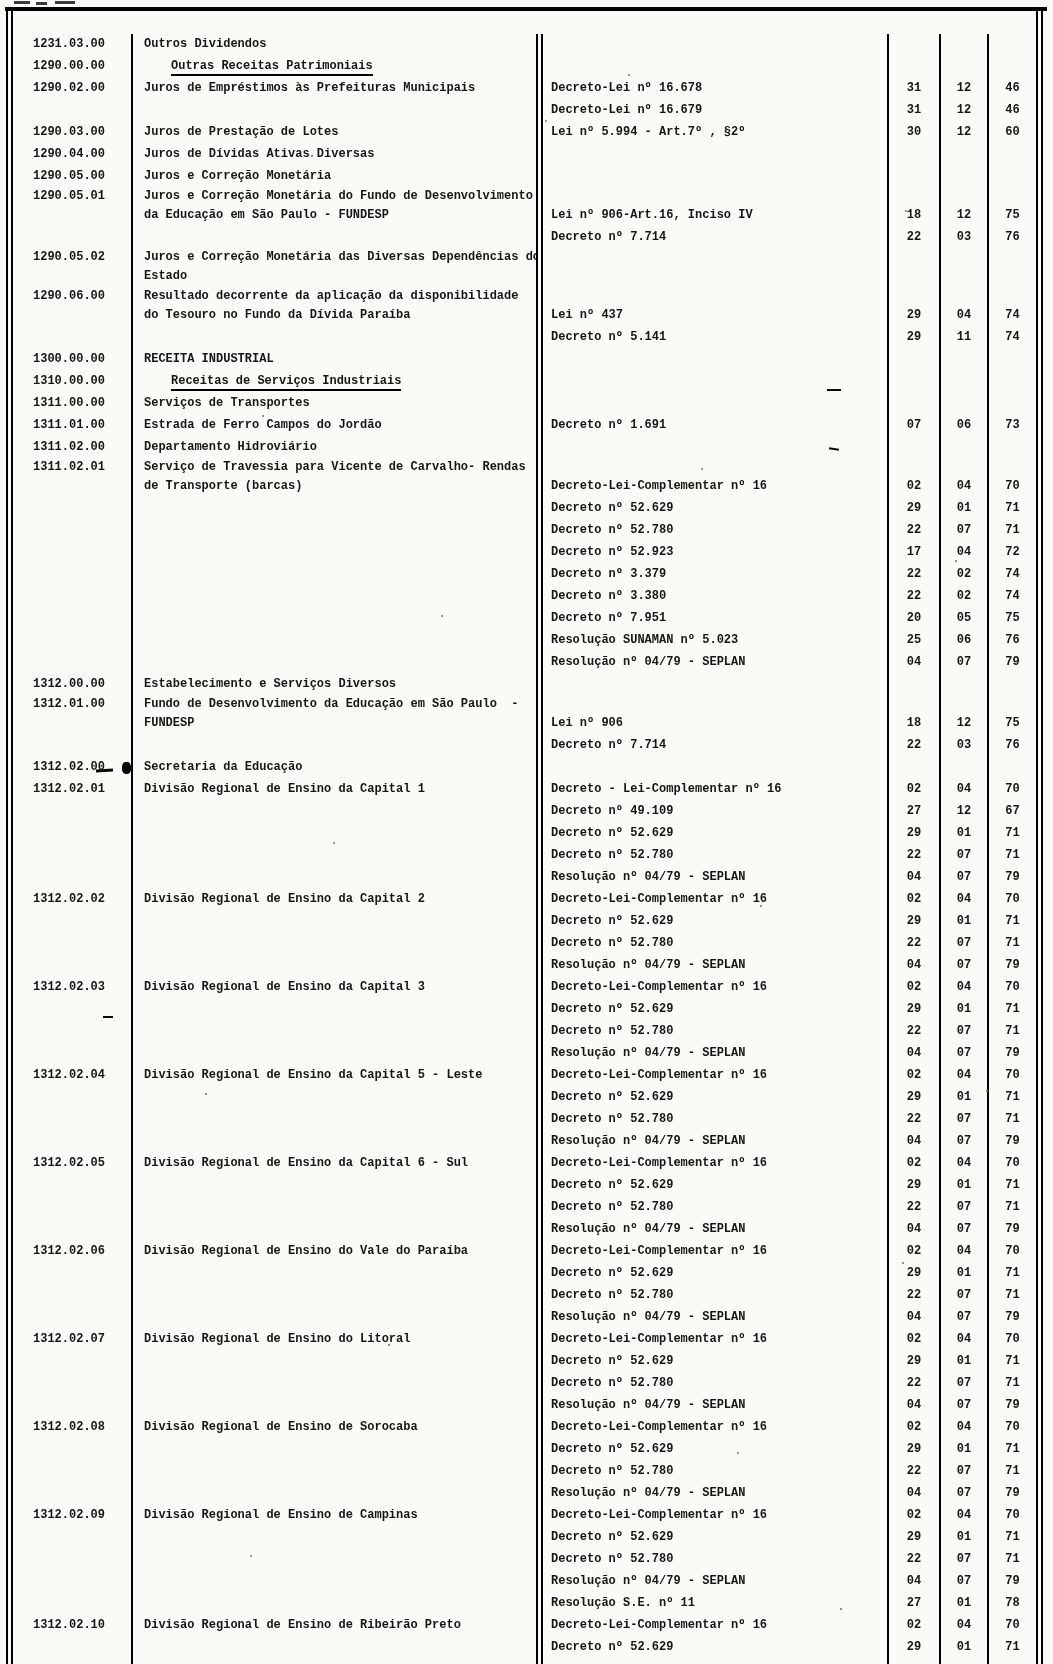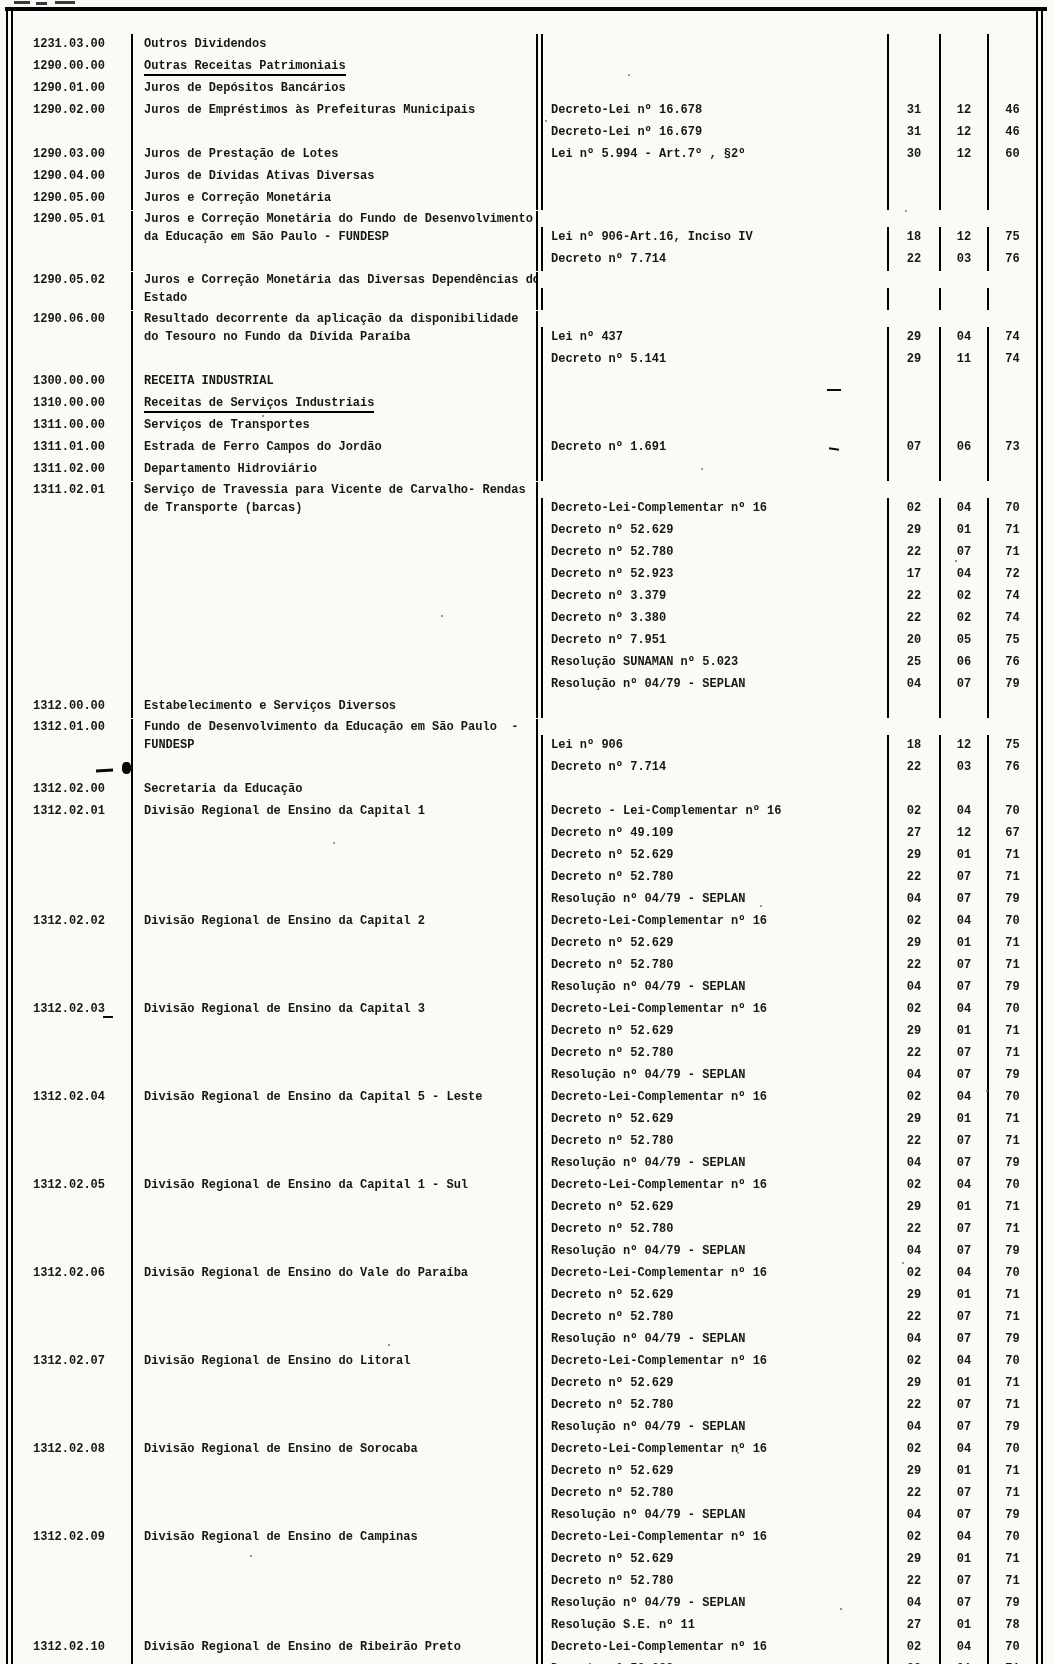--- a/index.html
+++ b/index.html
@@ -27,32 +27,32 @@
     padding:0 3px;
   }
   .tbl-inner {
     height:100%;
     border-left:2px solid #000; border-right:2px solid #000;
     padding-top:23px;
     display:flex; flex-direction:column;
     overflow:hidden;
   }
   .row { display:flex; height:22px; line-height:21px; flex:none; white-space:pre; }
-  .row.tight { height:17px; line-height:16px;align-items:center; }
+  .row.tight { height:17px; line-height:16px; }
   .row.fill { flex:1; height:auto; }
   .c { flex:none; overflow:hidden; }
   .code { width:120px; padding-left:20px; border-right:2px solid #000; }
   .desc { width:405px; padding-left:11px; border-right:2px solid #000; }
   .sp   { width:3px; flex:none; }
   .ref  { width:346px; padding-left:8px; border-left:2px solid #000; }
   .dt   { text-align:center; border-left:2px solid #000; }
   .day  { width:52px; }
   .mon  { width:48px; }
   .yr   { width:49px; }
-  .u { border-bottom:2px solid #000; padding-bottom:1px; }
+  .u { border-bottom:2px solid #000; padding-bottom:1px;margin-left:27px; }
 
   
   .mark { position:absolute; background:#0a0a0a; }
   .dash1 { left:96px;  top:769px;  width:17px; height:3px; transform:rotate(-3deg); }
   .blob1 { left:122px; top:762px;  width:9px;  height:12px; border-radius:40%; }
   .dash2 { left:103px; top:1016px; width:10px; height:2px; }
   .dash3 { left:827px; top:389px;  width:14px; height:2px; }
   .dash4 { left:829px; top:448px;  width:10px; height:2px; transform:rotate(8deg); }
 
   .speck { position:absolute; left:0; top:0; width:2px; height:2px; background:transparent; border-radius:50%;
@@ -70,21 +70,20 @@
 <div class="frag frag1"></div>
 <div class="frag frag2"></div>
 <div class="frag frag3"></div>
 
 <div class="toprule"></div>
 
 <div class="tbl">
   <div class="tbl-inner">
       <div class="row"><div class="c code"><span>1231.03.00</span></div><div class="c desc"><span>Outros Dividendos</span></div><div class="sp"></div><div class="c ref"></div><div class="c dt day"></div><div class="c dt mon"></div><div class="c dt yr"></div></div>
       <div class="row"><div class="c code"><span>1290.00.00</span></div><div class="c desc"><span class="u">Outras Receitas Patrimoniais</span></div><div class="sp"></div><div class="c ref"></div><div class="c dt day"></div><div class="c dt mon"></div><div class="c dt yr"></div></div>
-      <div class="row"><div class="c code"><span>1290.01.00</span></div><div class="c desc"><span>Juros de Depósitos Bancários</span></div><div class="sp"></div><div class="c ref"></div><div class="c dt day"></div><div class="c dt mon"></div><div class="c dt yr"></div></div>
       <div class="row"><div class="c code"><span>1290.02.00</span></div><div class="c desc"><span>Juros de Empréstimos às Prefeituras Municipais</span></div><div class="sp"></div><div class="c ref"><span>Decreto-Lei nº 16.678</span></div><div class="c dt day"><span>31</span></div><div class="c dt mon"><span>12</span></div><div class="c dt yr"><span>46</span></div></div>
       <div class="row"><div class="c code"></div><div class="c desc"></div><div class="sp"></div><div class="c ref"><span>Decreto-Lei nº 16.679</span></div><div class="c dt day"><span>31</span></div><div class="c dt mon"><span>12</span></div><div class="c dt yr"><span>46</span></div></div>
       <div class="row"><div class="c code"><span>1290.03.00</span></div><div class="c desc"><span>Juros de Prestação de Lotes</span></div><div class="sp"></div><div class="c ref"><span>Lei nº 5.994 - Art.7º , §2º</span></div><div class="c dt day"><span>30</span></div><div class="c dt mon"><span>12</span></div><div class="c dt yr"><span>60</span></div></div>
       <div class="row"><div class="c code"><span>1290.04.00</span></div><div class="c desc"><span>Juros de Dívidas Ativas Diversas</span></div><div class="sp"></div><div class="c ref"></div><div class="c dt day"></div><div class="c dt mon"></div><div class="c dt yr"></div></div>
       <div class="row"><div class="c code"><span>1290.05.00</span></div><div class="c desc"><span>Juros e Correção Monetária</span></div><div class="sp"></div><div class="c ref"></div><div class="c dt day"></div><div class="c dt mon"></div><div class="c dt yr"></div></div>
       <div class="row tight"><div class="c code"><span>1290.05.01</span></div><div class="c desc"><span>Juros e Correção Monetária do Fundo de Desenvolvimento</span></div><div class="sp"></div><div class="c ref"></div><div class="c dt day"></div><div class="c dt mon"></div><div class="c dt yr"></div></div>
       <div class="row"><div class="c code"></div><div class="c desc"><span>da Educação em São Paulo - FUNDESP</span></div><div class="sp"></div><div class="c ref"><span>Lei nº 906-Art.16, Inciso IV</span></div><div class="c dt day"><span>18</span></div><div class="c dt mon"><span>12</span></div><div class="c dt yr"><span>75</span></div></div>
       <div class="row"><div class="c code"></div><div class="c desc"></div><div class="sp"></div><div class="c ref"><span>Decreto nº 7.714</span></div><div class="c dt day"><span>22</span></div><div class="c dt mon"><span>03</span></div><div class="c dt yr"><span>76</span></div></div>
       <div class="row tight"><div class="c code"><span>1290.05.02</span></div><div class="c desc"><span>Juros e Correção Monetária das Diversas Dependências do</span></div><div class="sp"></div><div class="c ref"></div><div class="c dt day"></div><div class="c dt mon"></div><div class="c dt yr"></div></div>
       <div class="row"><div class="c code"></div><div class="c desc"><span>Estado</span></div><div class="sp"></div><div class="c ref"></div><div class="c dt day"></div><div class="c dt mon"></div><div class="c dt yr"></div></div>
@@ -121,21 +120,21 @@
       <div class="row"><div class="c code"></div><div class="c desc"></div><div class="sp"></div><div class="c ref"><span>Decreto nº 52.780</span></div><div class="c dt day"><span>22</span></div><div class="c dt mon"><span>07</span></div><div class="c dt yr"><span>71</span></div></div>
       <div class="row"><div class="c code"></div><div class="c desc"></div><div class="sp"></div><div class="c ref"><span>Resolução nº 04/79 - SEPLAN</span></div><div class="c dt day"><span>04</span></div><div class="c dt mon"><span>07</span></div><div class="c dt yr"><span>79</span></div></div>
       <div class="row"><div class="c code"><span>1312.02.03</span></div><div class="c desc"><span>Divisão Regional de Ensino da Capital 3</span></div><div class="sp"></div><div class="c ref"><span>Decreto-Lei-Complementar nº 16</span></div><div class="c dt day"><span>02</span></div><div class="c dt mon"><span>04</span></div><div class="c dt yr"><span>70</span></div></div>
       <div class="row"><div class="c code"></div><div class="c desc"></div><div class="sp"></div><div class="c ref"><span>Decreto nº 52.629</span></div><div class="c dt day"><span>29</span></div><div class="c dt mon"><span>01</span></div><div class="c dt yr"><span>71</span></div></div>
       <div class="row"><div class="c code"></div><div class="c desc"></div><div class="sp"></div><div class="c ref"><span>Decreto nº 52.780</span></div><div class="c dt day"><span>22</span></div><div class="c dt mon"><span>07</span></div><div class="c dt yr"><span>71</span></div></div>
       <div class="row"><div class="c code"></div><div class="c desc"></div><div class="sp"></div><div class="c ref"><span>Resolução nº 04/79 - SEPLAN</span></div><div class="c dt day"><span>04</span></div><div class="c dt mon"><span>07</span></div><div class="c dt yr"><span>79</span></div></div>
       <div class="row"><div class="c code"><span>1312.02.04</span></div><div class="c desc"><span>Divisão Regional de Ensino da Capital 5 - Leste</span></div><div class="sp"></div><div class="c ref"><span>Decreto-Lei-Complementar nº 16</span></div><div class="c dt day"><span>02</span></div><div class="c dt mon"><span>04</span></div><div class="c dt yr"><span>70</span></div></div>
       <div class="row"><div class="c code"></div><div class="c desc"></div><div class="sp"></div><div class="c ref"><span>Decreto nº 52.629</span></div><div class="c dt day"><span>29</span></div><div class="c dt mon"><span>01</span></div><div class="c dt yr"><span>71</span></div></div>
       <div class="row"><div class="c code"></div><div class="c desc"></div><div class="sp"></div><div class="c ref"><span>Decreto nº 52.780</span></div><div class="c dt day"><span>22</span></div><div class="c dt mon"><span>07</span></div><div class="c dt yr"><span>71</span></div></div>
       <div class="row"><div class="c code"></div><div class="c desc"></div><div class="sp"></div><div class="c ref"><span>Resolução nº 04/79 - SEPLAN</span></div><div class="c dt day"><span>04</span></div><div class="c dt mon"><span>07</span></div><div class="c dt yr"><span>79</span></div></div>
-      <div class="row"><div class="c code"><span>1312.02.05</span></div><div class="c desc"><span>Divisão Regional de Ensino da Capital 1 - Sul</span></div><div class="sp"></div><div class="c ref"><span>Decreto-Lei-Complementar nº 16</span></div><div class="c dt day"><span>02</span></div><div class="c dt mon"><span>04</span></div><div class="c dt yr"><span>70</span></div></div>
+      <div class="row"><div class="c code"><span>1312.02.05</span></div><div class="c desc"><span>Divisão Regional de Ensino da Capital 6 - Sul</span></div><div class="sp"></div><div class="c ref"><span>Decreto-Lei-Complementar nº 16</span></div><div class="c dt day"><span>02</span></div><div class="c dt mon"><span>04</span></div><div class="c dt yr"><span>70</span></div></div>
       <div class="row"><div class="c code"></div><div class="c desc"></div><div class="sp"></div><div class="c ref"><span>Decreto nº 52.629</span></div><div class="c dt day"><span>29</span></div><div class="c dt mon"><span>01</span></div><div class="c dt yr"><span>71</span></div></div>
       <div class="row"><div class="c code"></div><div class="c desc"></div><div class="sp"></div><div class="c ref"><span>Decreto nº 52.780</span></div><div class="c dt day"><span>22</span></div><div class="c dt mon"><span>07</span></div><div class="c dt yr"><span>71</span></div></div>
       <div class="row"><div class="c code"></div><div class="c desc"></div><div class="sp"></div><div class="c ref"><span>Resolução nº 04/79 - SEPLAN</span></div><div class="c dt day"><span>04</span></div><div class="c dt mon"><span>07</span></div><div class="c dt yr"><span>79</span></div></div>
       <div class="row"><div class="c code"><span>1312.02.06</span></div><div class="c desc"><span>Divisão Regional de Ensino do Vale do Paraíba</span></div><div class="sp"></div><div class="c ref"><span>Decreto-Lei-Complementar nº 16</span></div><div class="c dt day"><span>02</span></div><div class="c dt mon"><span>04</span></div><div class="c dt yr"><span>70</span></div></div>
       <div class="row"><div class="c code"></div><div class="c desc"></div><div class="sp"></div><div class="c ref"><span>Decreto nº 52.629</span></div><div class="c dt day"><span>29</span></div><div class="c dt mon"><span>01</span></div><div class="c dt yr"><span>71</span></div></div>
       <div class="row"><div class="c code"></div><div class="c desc"></div><div class="sp"></div><div class="c ref"><span>Decreto nº 52.780</span></div><div class="c dt day"><span>22</span></div><div class="c dt mon"><span>07</span></div><div class="c dt yr"><span>71</span></div></div>
       <div class="row"><div class="c code"></div><div class="c desc"></div><div class="sp"></div><div class="c ref"><span>Resolução nº 04/79 - SEPLAN</span></div><div class="c dt day"><span>04</span></div><div class="c dt mon"><span>07</span></div><div class="c dt yr"><span>79</span></div></div>
       <div class="row"><div class="c code"><span>1312.02.07</span></div><div class="c desc"><span>Divisão Regional de Ensino do Litoral</span></div><div class="sp"></div><div class="c ref"><span>Decreto-Lei-Complementar nº 16</span></div><div class="c dt day"><span>02</span></div><div class="c dt mon"><span>04</span></div><div class="c dt yr"><span>70</span></div></div>
       <div class="row"><div class="c code"></div><div class="c desc"></div><div class="sp"></div><div class="c ref"><span>Decreto nº 52.629</span></div><div class="c dt day"><span>29</span></div><div class="c dt mon"><span>01</span></div><div class="c dt yr"><span>71</span></div></div>
       <div class="row"><div class="c code"></div><div class="c desc"></div><div class="sp"></div><div class="c ref"><span>Decreto nº 52.780</span></div><div class="c dt day"><span>22</span></div><div class="c dt mon"><span>07</span></div><div class="c dt yr"><span>71</span></div></div>

